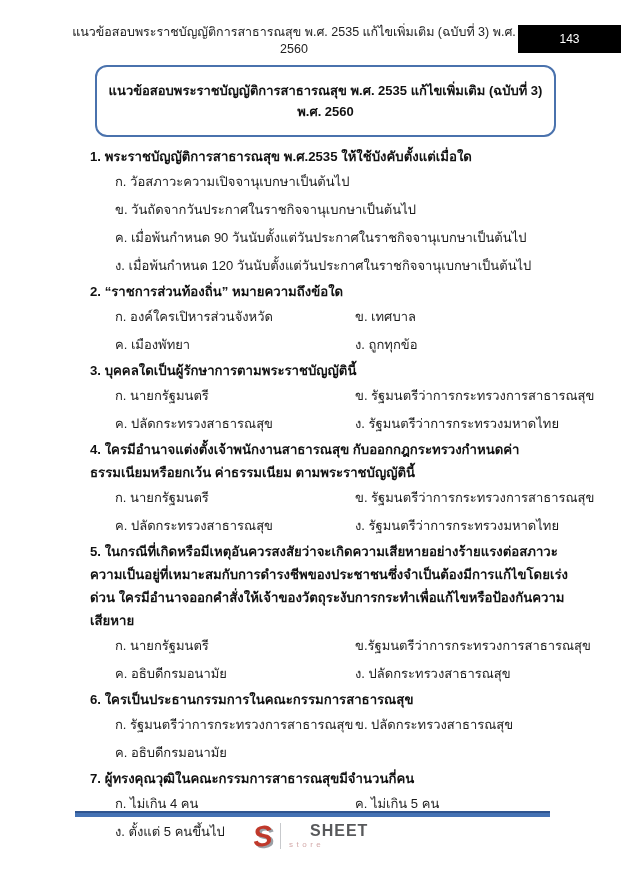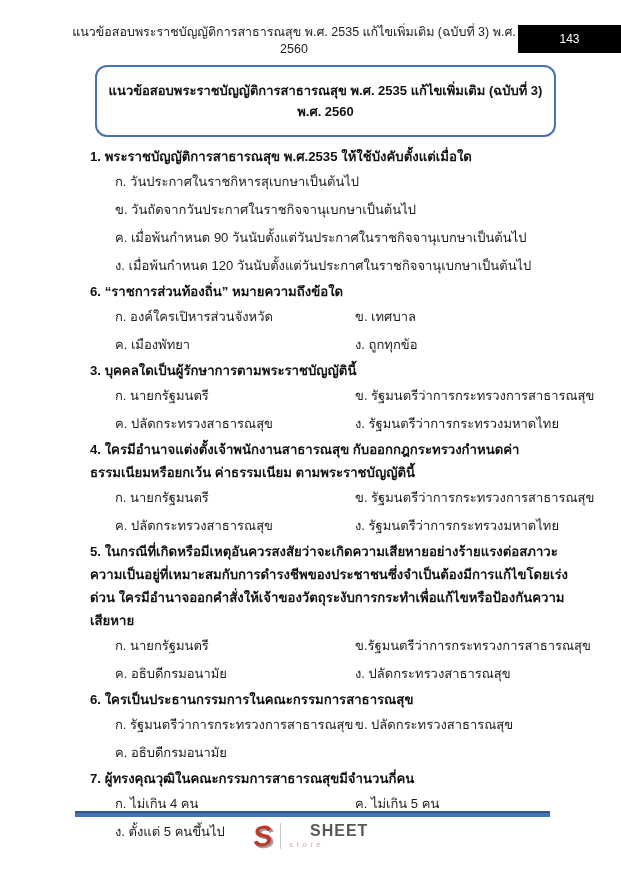--- a/index.html
+++ b/index.html
@@ -136,28 +136,28 @@
 </div>
 
 <div class="title-box">
   <span>แนวข้อสอบพระราชบัญญัติการสาธารณสุข พ.ศ. 2535 แก้ไขเพิ่มเติม (ฉบับที่ 3) พ.ศ. 2560</span>
 </div>
 
 <div class="questions-list">
     <div class="question-block">
       <div class="question-head">1. พระราชบัญญัติการสาธารณสุข พ.ศ.2535 ให้ใช้บังคับตั้งแต่เมื่อใด</div>
       <div class="options-single">
-        <div class="option">ก. วันประกาศในราชกิหารสุเบกษาเป็นต้นไป</div>
+        <div class="option">ก. วัอสภาวะความเปิจจานุเบกษาเป็นต้นไป</div>
         <div class="option">ข. วันถัดจากวันประกาศในราชกิจจานุเบกษาเป็นต้นไป</div>
         <div class="option">ค. เมื่อพ้นกำหนด 90 วันนับตั้งแต่วันประกาศในราชกิจจานุเบกษาเป็นต้นไป</div>
         <div class="option">ง. เมื่อพ้นกำหนด 120 วันนับตั้งแต่วันประกาศในราชกิจจานุเบกษาเป็นต้นไป</div>
       </div>
     </div>
     <div class="question-block">
-      <div class="question-head">6. “ราชการส่วนท้องถิ่น” หมายความถึงข้อใด</div>
+      <div class="question-head">2. “ราชการส่วนท้องถิ่น” หมายความถึงข้อใด</div>
       <div class="options-grid">
         <div class="option">ก. องค์ใครเปิหารส่วนจังหวัด</div>
         <div class="option">ข. เทศบาล</div>
         <div class="option">ค. เมืองพัทยา</div>
         <div class="option">ง. ถูกทุกข้อ</div>
       </div>
     </div>
     <div class="question-block">
       <div class="question-head">3. บุคคลใดเป็นผู้รักษาการตามพระราชบัญญัตินี้</div>
       <div class="options-grid">

